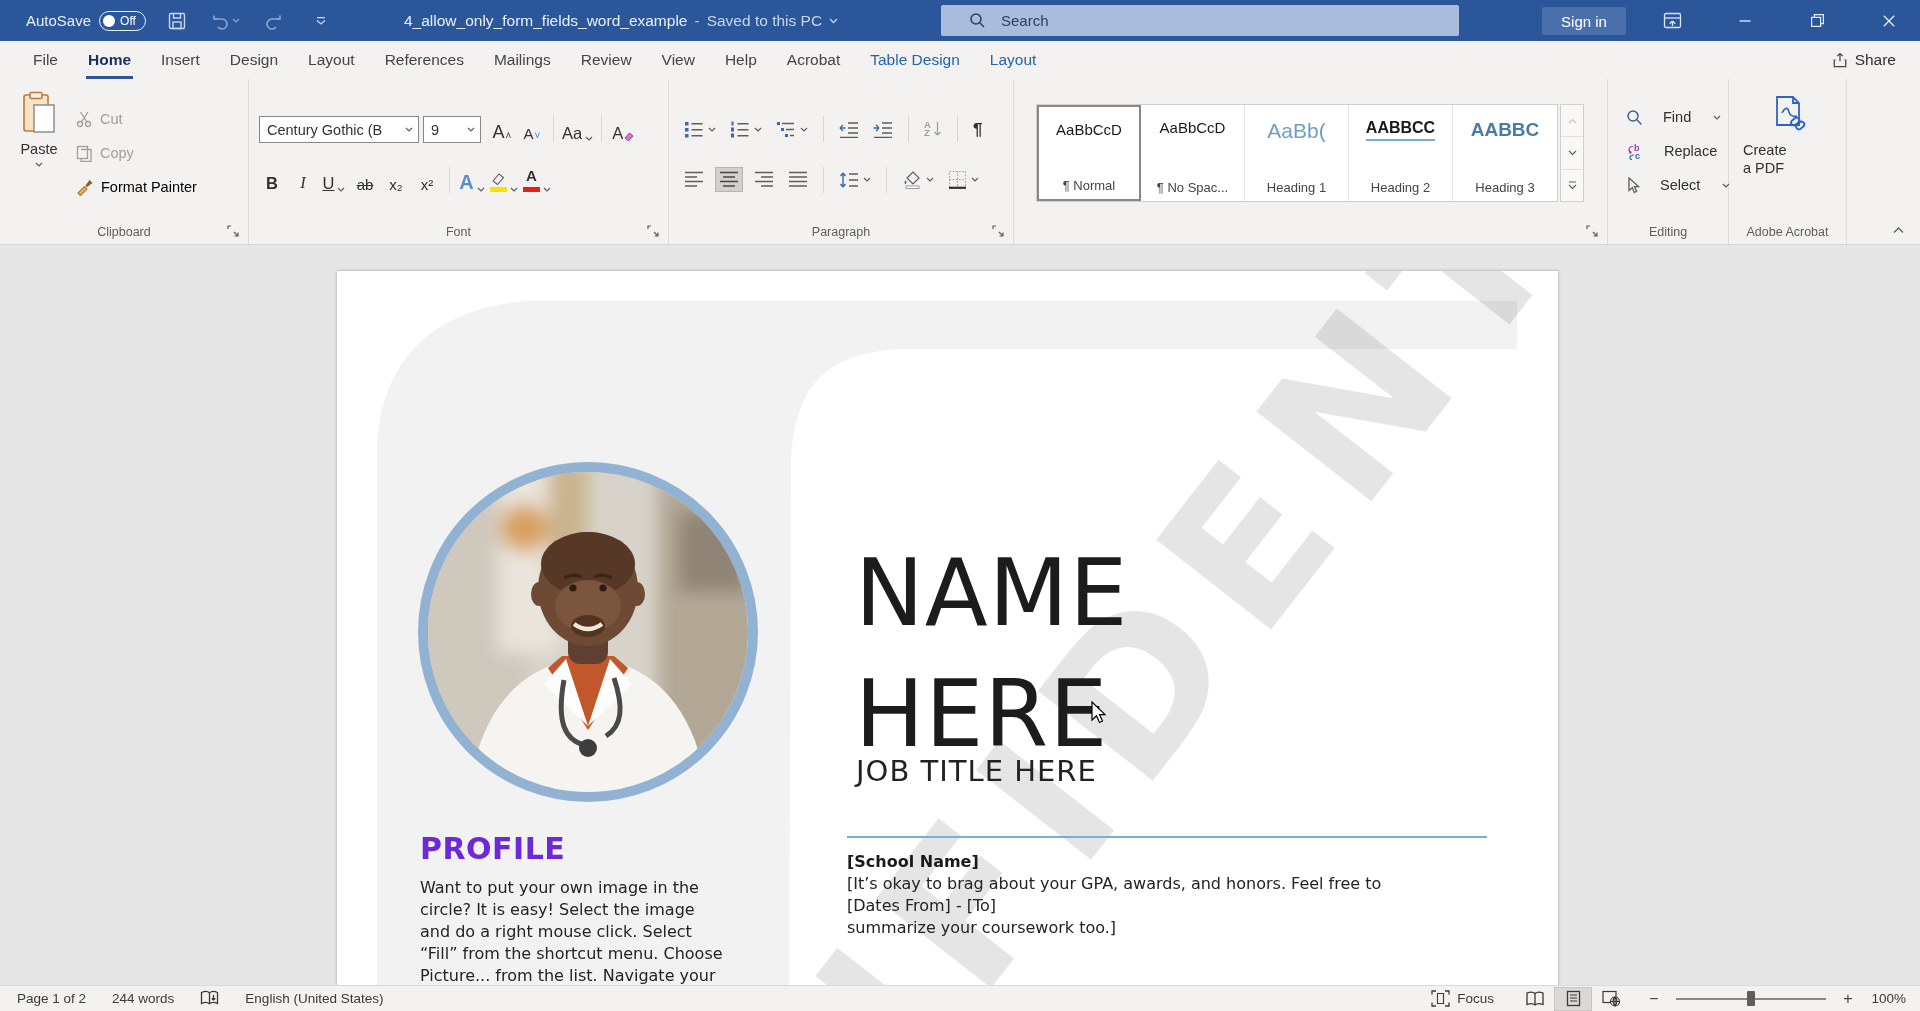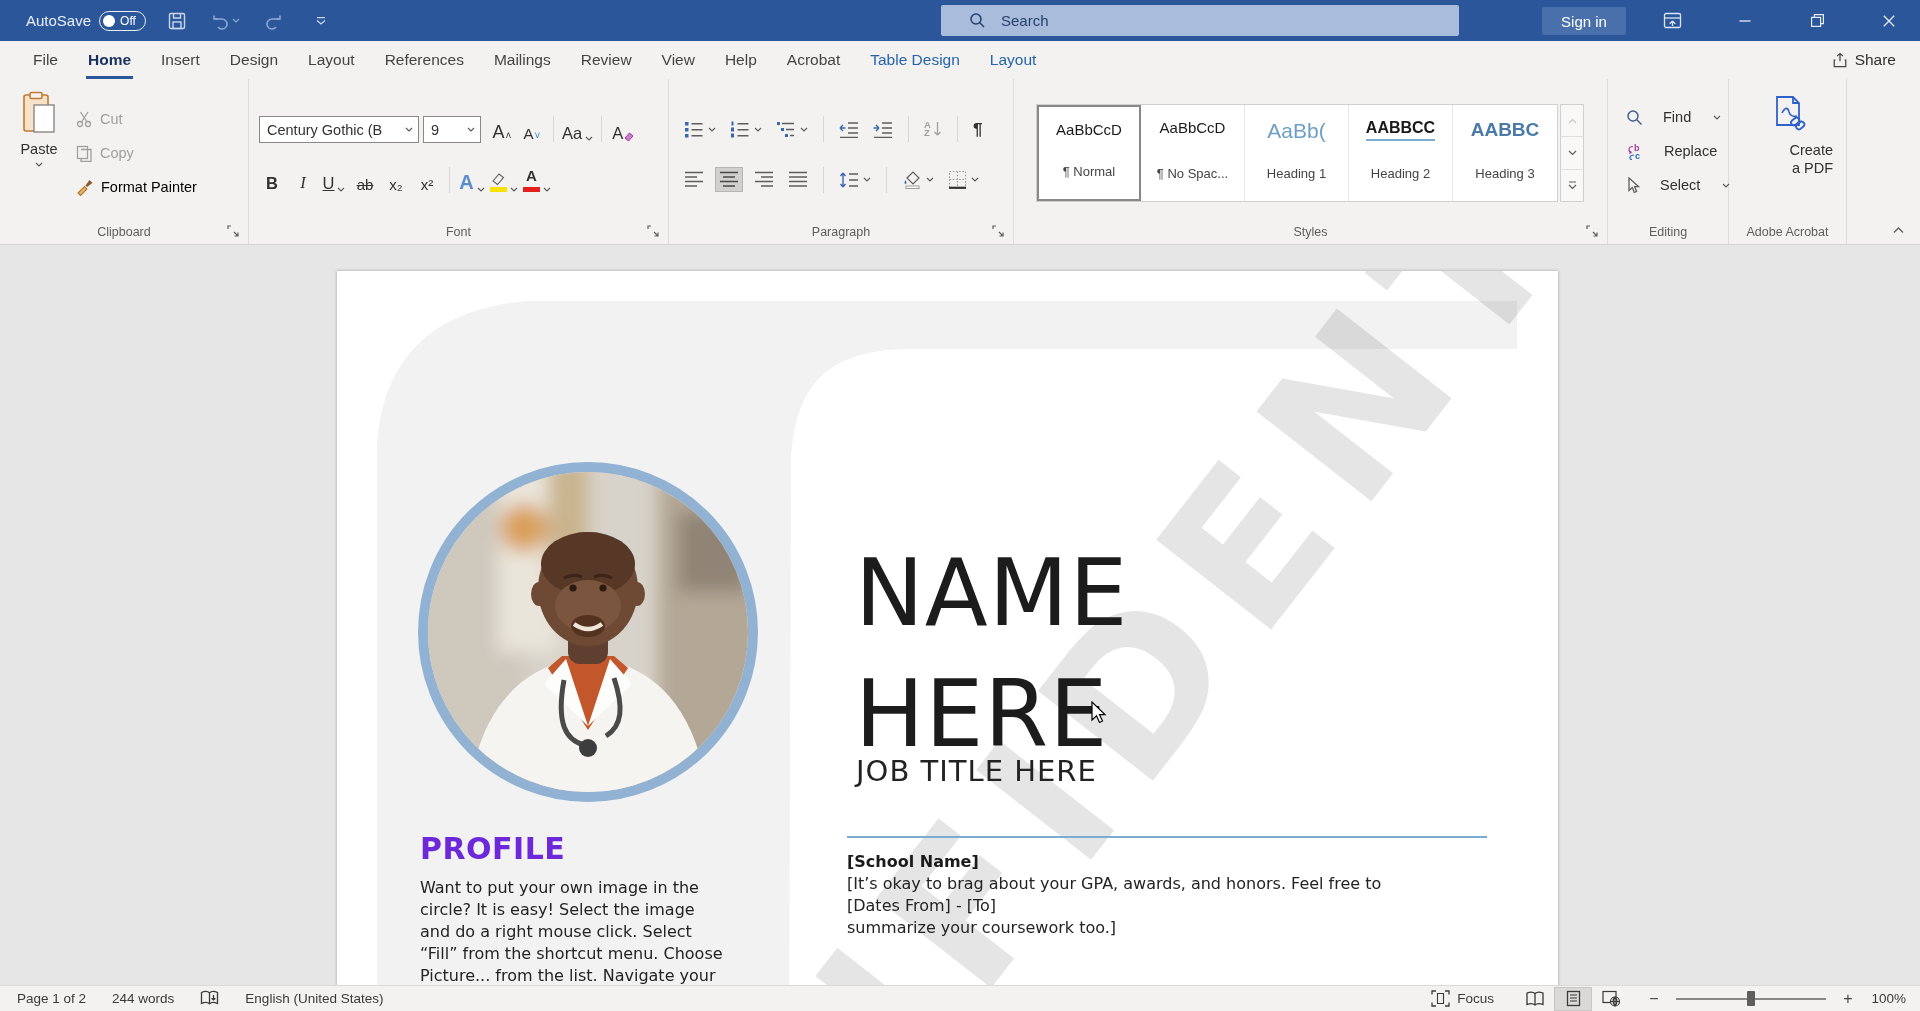--- a/index.html
+++ b/index.html
@@ -54,32 +54,32 @@
   .colorbar { display:block; height:4.5px; width:17px; margin-top:2px; }
 
   
   .prow1 { position:absolute; left:12px; top:36px; display:flex; align-items:center; gap:8px; height:28px; }
   .prow2 { position:absolute; left:12px; top:85px; display:flex; align-items:center; gap:8px; height:31px; }
   .pbtn { display:flex; align-items:center; gap:2px; padding:3px; }
   .pbtn.pressed { background:#d2d0ce; border:1px solid #b8b6b4; }
 
   
   .gallery { position:absolute; left:22px; top:25px; width:522px; height:98px; background:#fff; border:1px solid #d2d0ce; display:flex; }
-  .stitem { width:104px; border-right:1px solid #e8e6e4; display:flex; flex-direction:column; align-items:center; justify-content:flex-end; padding-bottom:20px; position:relative; }
+  .stitem { width:104px; border-right:1px solid #e8e6e4; display:flex; flex-direction:column; align-items:center; justify-content:flex-end; padding-bottom:6px; position:relative; }
   .stitem .prev { position:absolute; top:14px; white-space:nowrap; }
   .stitem .slab { font-size:13px; color:#444; }
   .stitem.sel { border:2px solid #8a8886; background:#fff; }
   .strail { position:absolute; left:546px; top:25px; width:24px; height:98px; border:1px solid #d2d0ce; background:#f9f8f7; display:flex; flex-direction:column; }
   .strail > div { flex:1; display:flex; align-items:center; justify-content:center; border-bottom:1px solid #e1dfdd; }
 
   
   .edit-row { position:absolute; left:18px; height:24px; display:flex; align-items:center; gap:20px; font-size:14.5px; color:#323130; }
 
   
-  .acro-btn { position:absolute; left:14px; top:14px; width:90px; text-align:right; }
+  .acro-btn { position:absolute; left:14px; top:14px; width:90px; text-align:left; }
   .acro-btn .btxt { display:block; line-height:18px; }
 
   .collapse-chev { position:absolute; right:16px; bottom:10px; }
 
   
   .canvas { position:absolute; left:0; top:245px; width:1920px; height:740px; background:#e6e6e6; overflow:hidden; }
   .page { position:absolute; left:337px; top:26px; width:1221px; height:780px; background:#fff; box-shadow:0 0 3px rgba(0,0,0,.3); overflow:hidden; }
   .watermark { position:absolute; left:150px; top:1060px; transform:rotate(-52deg); transform-origin:0 0; font-size:200px; font-weight:bold; letter-spacing:26px; color:rgba(0,0,0,0.10); white-space:nowrap; font-family:"DejaVu Sans",sans-serif; }
   .photo { position:absolute; left:81px; top:191px; width:340px; height:340px; border-radius:50%; border:10px solid #92b2d4; overflow:hidden; background:#d8d3ca; }
   .doc-name { position:absolute; left:518px; top:262px; font-family:"DejaVu Sans",sans-serif; font-size:92px; line-height:121px; color:#1c1c1c; letter-spacing:1px; }
@@ -148,20 +148,28 @@
           </g>
         </svg>
     </div>
     <div class="tb-btn">
       <svg width="10" height="8" viewBox="0 0 10 8">
           <path d="M1 0.5 h8 M1 3.5 L5 7 L9 3.5" fill="none" stroke="#c9d7f0" stroke-width="1.3"></path>
         </svg>
     </div>
   </div>
 
+  <div class="tb-title">
+    <span>4_allow_only_form_fields_word_example</span>
+    <span style="color:#b9c8e4;">-</span>
+    <span style="color:#c7d4ea;">Saved to this PC</span>
+    <svg width="9" height="6" viewBox="0 0 9 6">
+        <path d="M1 1 L4.5 4.5 L8 1" fill="none" stroke="#c7d4ea" stroke-width="1.3"></path>
+      </svg>
+  </div>
 
   <div class="tb-search">
     <svg width="17" height="17" viewBox="0 0 17 17" style="position:absolute;left:28px;">
         <g fill="none" stroke="#24416f" stroke-width="1.5">
           <circle cx="7" cy="7" r="5"></circle>
           <path d="M10.8 10.8 L15 15"></path>
         </g>
       </svg>
     <input type="text" style="margin-left: 28px;" placeholder="Search">
   </div>
@@ -564,21 +572,20 @@
           <svg width="9" height="6" viewBox="0 0 9 6">
             <path d="M1 1 L4.5 4.5 L8 1" fill="none" stroke="#605e5c" stroke-width="1.2"></path>
           </svg>
         </div>
       <div style="border-bottom:none;">
           <svg width="9" height="9" viewBox="0 0 9 9">
             <path d="M1 1 h7 M1 4 L4.5 7.5 L8 4" fill="none" stroke="#605e5c" stroke-width="1.2"></path>
           </svg>
         </div>
     </div>
-    <div class="rg-label">Styles</div>
     <div class="launcher">
       <svg width="12" height="12" viewBox="0 0 12 12">
           <g fill="none" stroke="#605e5c" stroke-width="1.2">
             <path d="M1 4 V1 h3 M7 7 l4 4 M11 7.5 V11 H7.5"></path>
           </g>
         </svg>
     </div>
   </div>
 
   <div class="rgroup" style="left:1608px; width:121px;">

